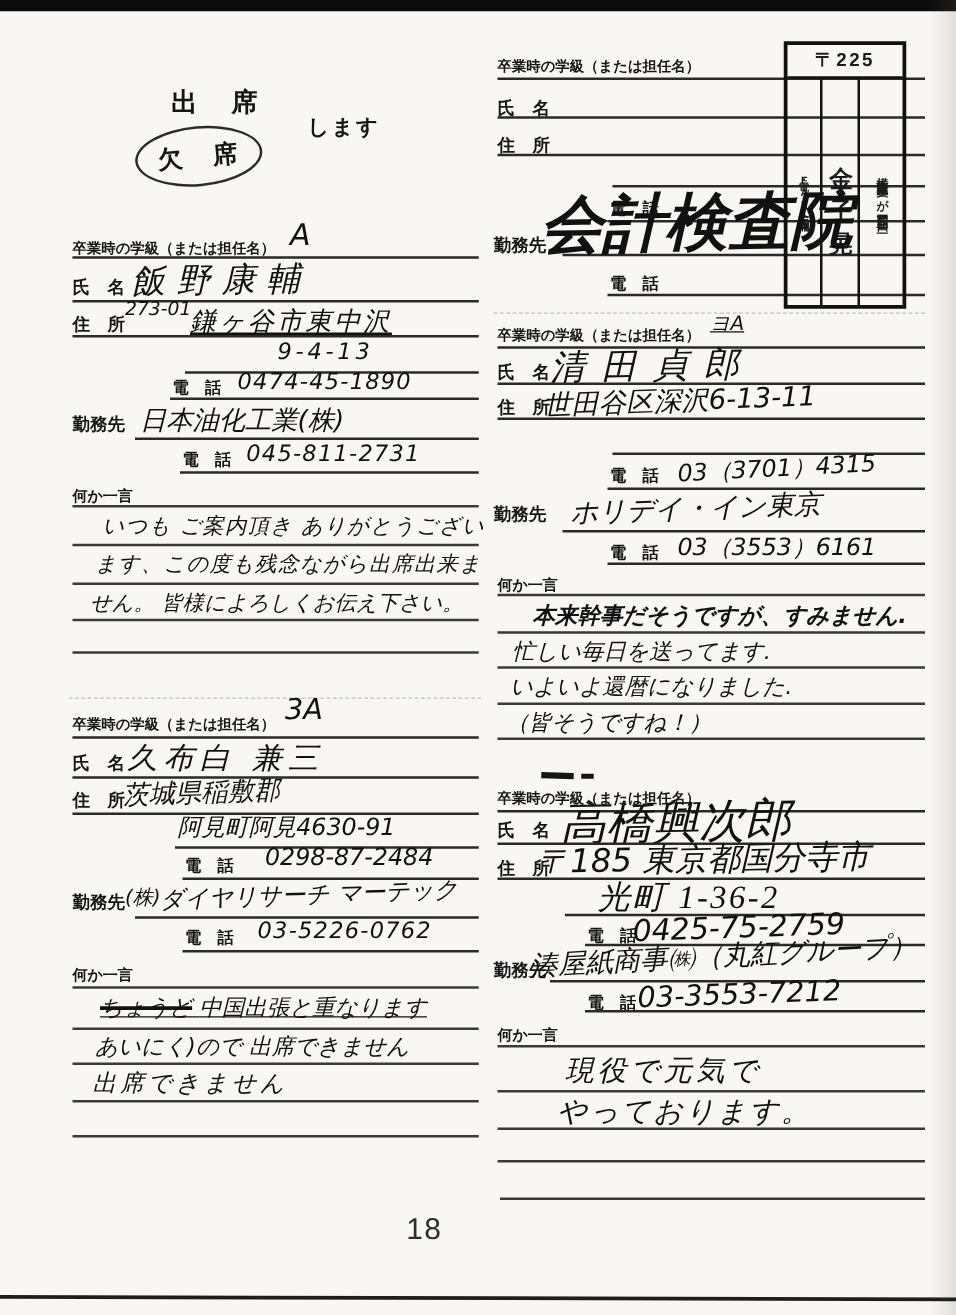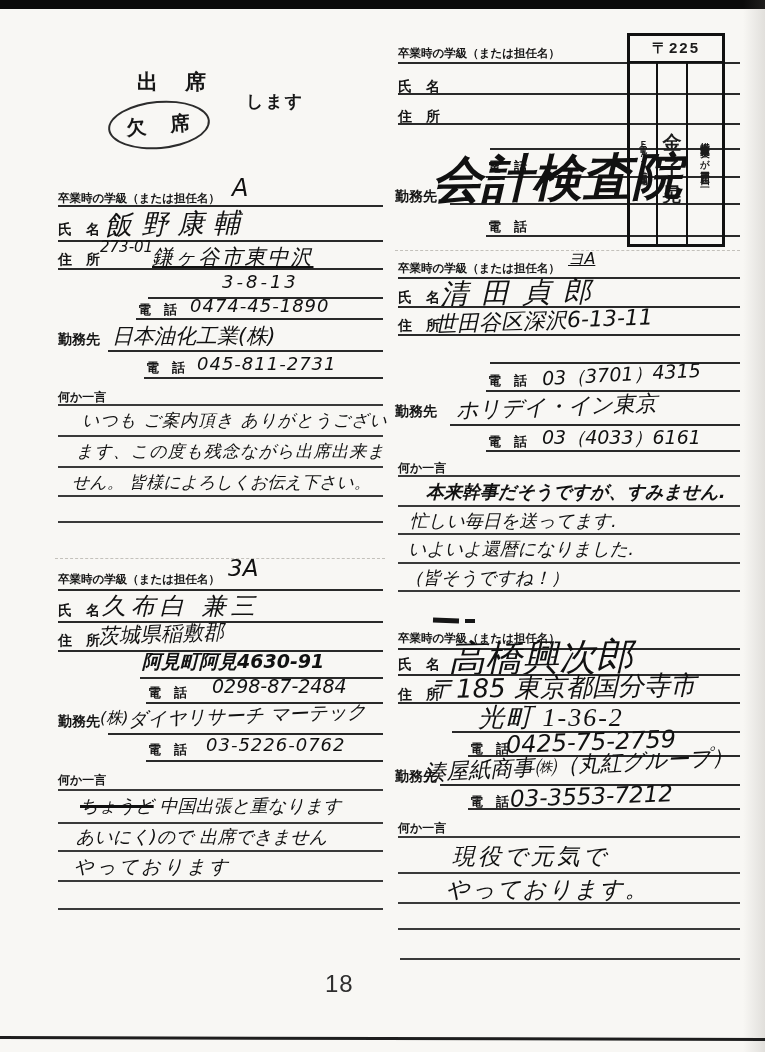--- a/index.html
+++ b/index.html
@@ -49,21 +49,21 @@
     <div class="ul" style="left:58px;top:205px;width:325px;"></div>
 
     <span class="lbl" style="left:58px;top:221px;font-size:14px;">氏　名</span>
     <span class="hw" style="left:105px;top:206px;font-size:27px;letter-spacing:9px;transform:rotate(-1deg);">飯野康輔</span>
     <div class="ul" style="left:58px;top:240px;width:325px;"></div>
 
     <span class="lbl" style="left:58px;top:251px;font-size:14px;">住　所</span>
     <span class="hw" style="left:100px;top:238px;font-size:15px;">273-01</span>
     <span class="hw" style="left:152px;top:243px;font-size:21px;letter-spacing:2px;text-decoration:underline;">鎌ヶ谷市東中沢</span>
     <div class="ul" style="left:58px;top:268px;width:325px;"></div>
-    <span class="hw" style="left:222px;top:271px;font-size:18px;letter-spacing:3px;">3-8-13</span>
+    <span class="hw" style="left:222px;top:271px;font-size:18px;letter-spacing:3px;">9-4-13</span>
     <div class="ul" style="left:148px;top:297px;width:235px;"></div>
 
     <span class="lbl" style="left:138px;top:301px;font-size:13px;">電　話</span>
     <span class="hw" style="left:190px;top:295px;font-size:18px;letter-spacing:1px;">0474-45-1890</span>
     <div class="ul" style="left:136px;top:318px;width:247px;"></div>
 
     <span class="lbl" style="left:58px;top:331px;font-size:14px;">勤務先</span>
     <span class="hw" style="left:112px;top:322px;font-size:21px;">日本油化工業(株)</span>
     <div class="ul" style="left:108px;top:350px;width:275px;"></div>
 
@@ -88,46 +88,46 @@
     <span class="hw" style="left:228px;top:555px;font-size:23px;">3A</span>
     <div class="ul" style="left:58px;top:589px;width:325px;"></div>
 
     <span class="lbl" style="left:58px;top:602px;font-size:14px;">氏　名</span>
     <span class="hw" style="left:102px;top:590px;font-size:24px;letter-spacing:5px;">久布白 兼三</span>
     <div class="ul" style="left:58px;top:621px;width:325px;"></div>
 
     <span class="lbl" style="left:58px;top:632px;font-size:14px;">住　所</span>
     <span class="hw" style="left:98px;top:620px;font-size:21px;transform:rotate(-2deg);">茨城県稲敷郡</span>
     <div class="ul" style="left:58px;top:650px;width:325px;"></div>
-    <span class="hw" style="left:142px;top:649px;font-size:19px;font-weight:bold;">阿見町阿見4630-91</span>
+    <span class="hw" style="left:142px;top:649px;font-size:19px;">阿見町阿見4630-91</span>
     <div class="ul" style="left:140px;top:677px;width:243px;"></div>
 
     <span class="lbl" style="left:148px;top:684px;font-size:13px;">電　話</span>
     <span class="hw" style="left:212px;top:675px;font-size:19px;">0298-87-2484</span>
     <div class="ul" style="left:146px;top:702px;width:237px;"></div>
 
     <span class="lbl" style="left:58px;top:713px;font-size:14px;">勤務先</span>
     <span class="hw" style="left:100px;top:708px;font-size:16px;">(株)</span>
     <span class="hw" style="left:128px;top:703px;font-size:19px;transform:rotate(-2deg);">ダイヤリサーチ マーテック</span>
     <div class="ul" style="left:108px;top:733px;width:275px;"></div>
 
     <span class="lbl" style="left:148px;top:741px;font-size:13px;">電　話</span>
     <span class="hw" style="left:206px;top:734px;font-size:18px;letter-spacing:1px;">03-5226-0762</span>
     <div class="ul" style="left:146px;top:760px;width:237px;"></div>
 
     <span class="lbl" style="left:58px;top:772px;font-size:12px;">何か一言</span>
     <div class="ul thin" style="left:58px;top:789px;width:325px;"></div>
-    <span class="hw" style="left:80px;top:794px;font-size:18px;">
+    <span class="hw" style="left:80px;top:794px;font-size:18px;text-decoration:underline;">
       <span class="strike">ちょうど</span>
       <span>中国出張と重なります</span>
     </span>
     <div class="ul thin" style="left:58px;top:822px;width:325px;"></div>
     <span class="hw" style="left:76px;top:825px;font-size:18px;">あいにく)ので 出席できません</span>
     <div class="ul thin" style="left:58px;top:850px;width:325px;"></div>
-    <span class="hw" style="left:74px;top:854px;font-size:19px;letter-spacing:3px;">やっております</span>
+    <span class="hw" style="left:74px;top:854px;font-size:19px;letter-spacing:3px;">出席できません</span>
     <div class="ul thin" style="left:58px;top:880px;width:325px;"></div>
     <div class="ul thin" style="left:58px;top:908px;width:325px;"></div>
   </div>
 
   <div>
     <span class="lbl" style="left:398px;top:46px;font-size:11.5px;">卒業時の学級（または担任名）</span>
     <div class="ul" style="left:398px;top:62px;width:342px;"></div>
     <span class="lbl" style="left:398px;top:78px;font-size:14px;">氏　名</span>
     <div class="ul" style="left:398px;top:93px;width:342px;"></div>
     <span class="lbl" style="left:398px;top:108px;font-size:14px;">住　所</span>
@@ -168,21 +168,21 @@
 
     <span class="lbl" style="left:488px;top:372px;font-size:13px;">電　話</span>
     <span class="hw" style="left:542px;top:362px;font-size:19px;transform:rotate(-3deg);">03（3701）4315</span>
     <div class="ul" style="left:486px;top:390px;width:254px;"></div>
 
     <span class="lbl" style="left:395px;top:403px;font-size:14px;">勤務先</span>
     <span class="hw" style="left:456px;top:392px;font-size:22px;transform:rotate(-2deg);">ホリデイ・イン東京</span>
     <div class="ul" style="left:450px;top:424px;width:290px;"></div>
 
     <span class="lbl" style="left:488px;top:433px;font-size:13px;">電　話</span>
-    <span class="hw" style="left:542px;top:425px;font-size:19px;">03（4033）6161</span>
+    <span class="hw" style="left:542px;top:425px;font-size:19px;">03（3553）6161</span>
     <div class="ul" style="left:486px;top:450px;width:254px;"></div>
 
     <span class="lbl" style="left:398px;top:460px;font-size:12px;">何か一言</span>
     <div class="ul thin" style="left:398px;top:475px;width:342px;"></div>
     <span class="hw" style="left:426px;top:480px;font-size:18px;font-weight:bold;">本来幹事だそうですが、すみません.</span>
     <div class="ul thin" style="left:398px;top:505px;width:342px;"></div>
     <span class="hw" style="left:410px;top:509px;font-size:18px;">忙しい毎日を送ってます.</span>
     <div class="ul thin" style="left:398px;top:533px;width:342px;"></div>
     <span class="hw" style="left:408px;top:537px;font-size:18px;">いよいよ還暦になりました.</span>
     <div class="ul thin" style="left:398px;top:562px;width:342px;"></div>

